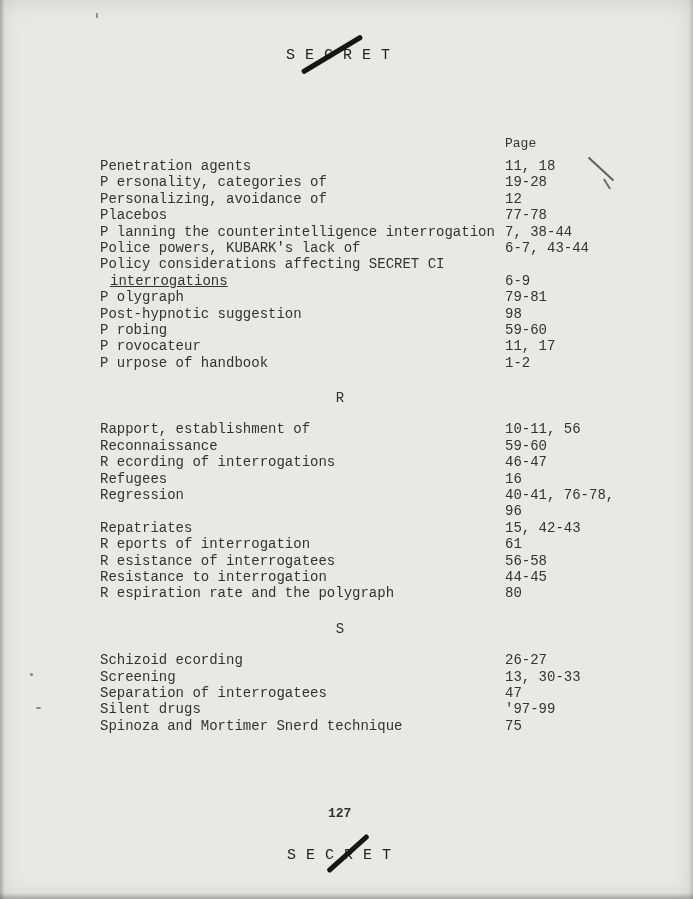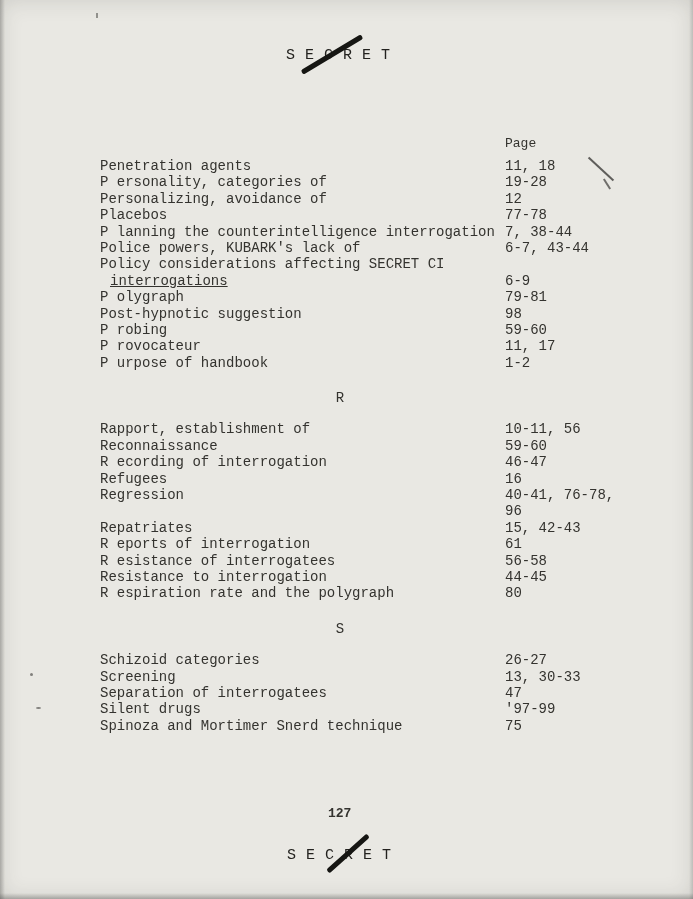--- a/index.html
+++ b/index.html
@@ -115,31 +115,31 @@
       <div class="index-row"><span class="term">Policy considerations affecting SECRET CI</span><span class="pages"></span></div>
       <div class="index-row indent"><span class="term">interrogations</span><span class="pages">6-9</span></div>
       <div class="index-row"><span class="term">P olygraph</span><span class="pages">79-81</span></div>
       <div class="index-row"><span class="term">Post-hypnotic suggestion</span><span class="pages">98</span></div>
       <div class="index-row"><span class="term">P robing</span><span class="pages">59-60</span></div>
       <div class="index-row"><span class="term">P rovocateur</span><span class="pages">11, 17</span></div>
       <div class="index-row"><span class="term">P urpose of handbook</span><span class="pages">1-2</span></div>
       <div class="section-heading">R</div>
       <div class="index-row"><span class="term">Rapport, establishment of</span><span class="pages">10-11, 56</span></div>
       <div class="index-row"><span class="term">Reconnaissance</span><span class="pages">59-60</span></div>
-      <div class="index-row"><span class="term">R ecording of interrogation</span><span class="pages">46-47</span></div>
+      <div class="index-row"><span class="term">R ecording of interrogations</span><span class="pages">46-47</span></div>
       <div class="index-row"><span class="term">Refugees</span><span class="pages">16</span></div>
       <div class="index-row"><span class="term">Regression</span><span class="pages">40-41, 76-78,</span></div>
       <div class="index-row"><span class="term"></span><span class="pages">96</span></div>
       <div class="index-row"><span class="term">Repatriates</span><span class="pages">15, 42-43</span></div>
       <div class="index-row"><span class="term">R eports of interrogation</span><span class="pages">61</span></div>
       <div class="index-row"><span class="term">R esistance of interrogatees</span><span class="pages">56-58</span></div>
       <div class="index-row"><span class="term">Resistance to interrogation</span><span class="pages">44-45</span></div>
       <div class="index-row"><span class="term">R espiration rate and the polygraph</span><span class="pages">80</span></div>
       <div class="section-heading">S</div>
-      <div class="index-row"><span class="term">Schizoid categories</span><span class="pages">26-27</span></div>
+      <div class="index-row"><span class="term">Schizoid ecording</span><span class="pages">26-27</span></div>
       <div class="index-row"><span class="term">Screening</span><span class="pages">13, 30-33</span></div>
       <div class="index-row"><span class="term">Separation of interrogatees</span><span class="pages">47</span></div>
       <div class="index-row"><span class="term">Silent drugs</span><span class="pages">'97-99</span></div>
       <div class="index-row"><span class="term">Spinoza and Mortimer Snerd technique</span><span class="pages">75</span></div>
     </div>
 
   <div class="page-num">127</div>
 
   <div class="stamp stamp-bottom">
     <span>SECRET</span>

